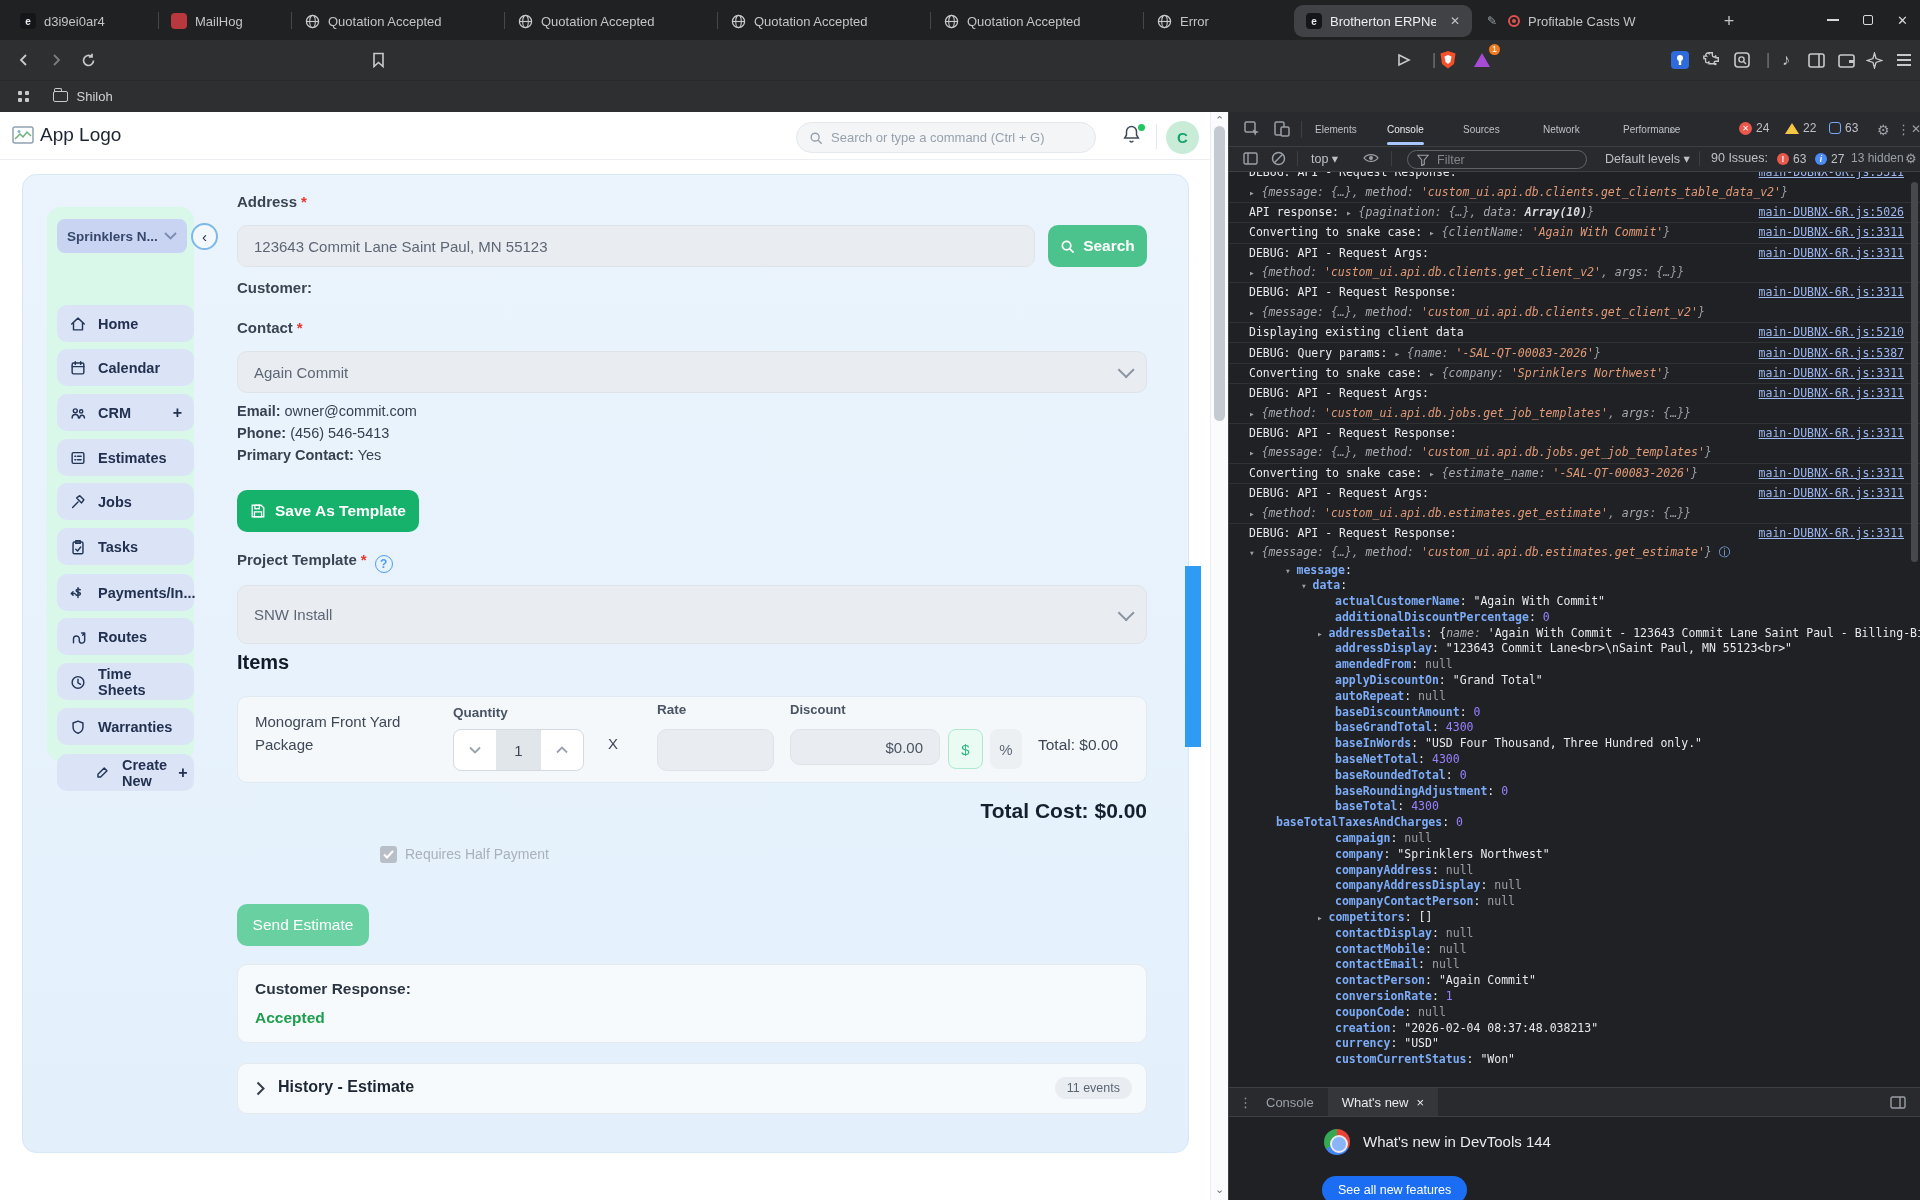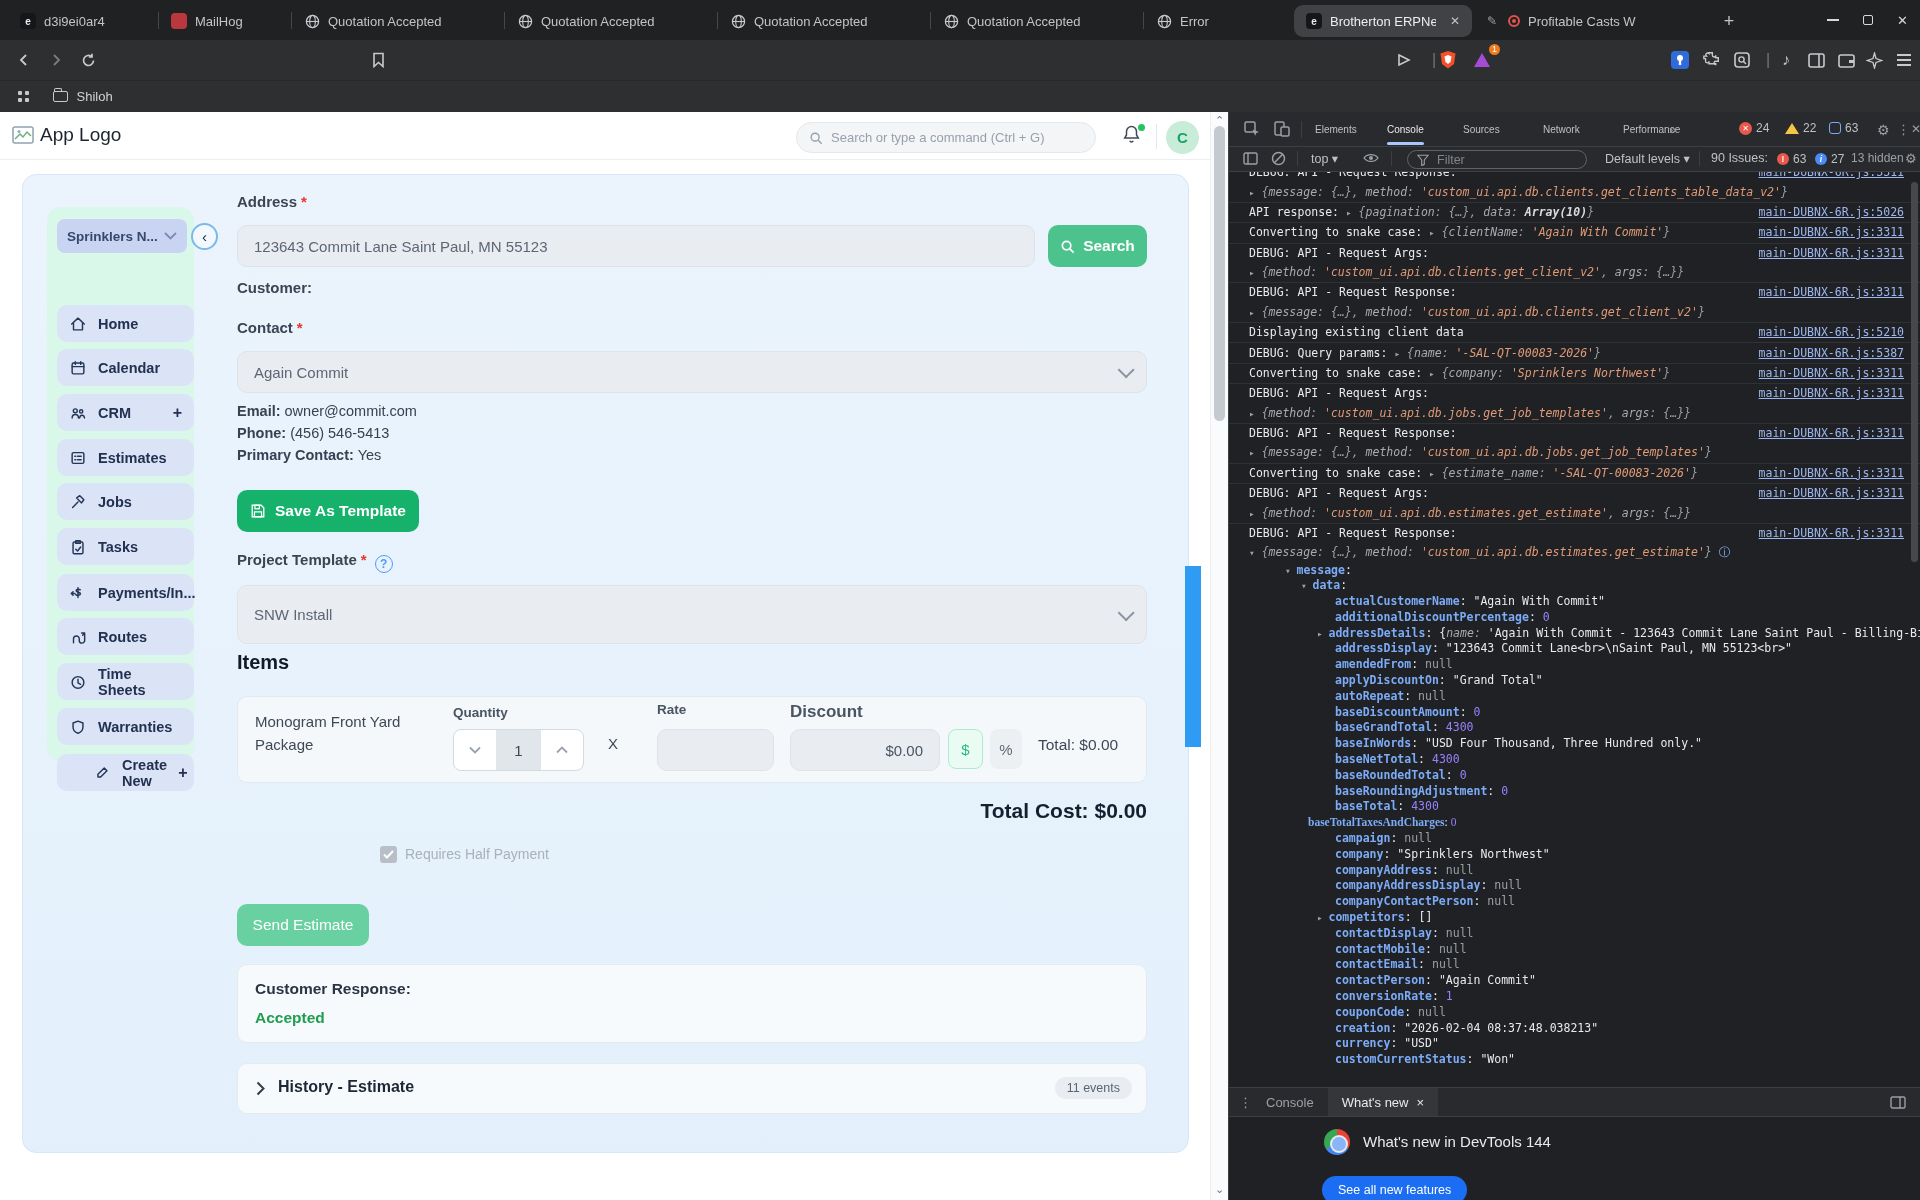--- a/index.html
+++ b/index.html
@@ -521,22 +521,22 @@
             <span class="steppart" style="width:45px; background:#e1e6ea; font-size:15px; color:#3f4856;">1</span>
             <span class="steppart" style="width:43px;">
                 <svg width="12" height="8" viewBox="0 0 12 8">
                   <path d="M1 6.5 L6 1.5 L11 6.5" stroke="#9aa3ad" stroke-width="1.8" fill="none"></path>
                 </svg>
               </span>
           </div>
           <div class="abs" style="left:370px; top:38px; font-size:15px; color:#3f4856;">X</div>
           <div class="abs" style="left:419px; top:5px; font-size:13.5px; font-weight:600; color:#4a5462;">Rate</div>
           <div class="abs ginput" style="left:419px; top:32px; width:117px; height:42px;"></div>
-          <div class="abs" style="left:552px; top:5px; font-size:17px; font-weight:600; color:#4a5462;">Discount</div>
-          <div class="abs ginput" style="left:552px; top:32px; width:150px; height:42px; justify-content:flex-end; color:#4a5462;">
+          <div class="abs" style="left:552px; top:5px; font-size:13px; font-weight:600; color:#4a5462;">Discount</div>
+          <div class="abs ginput" style="left:552px; top:32px; width:150px; height:36px; justify-content:flex-end; color:#4a5462;">
               <span>$0.00</span>
             </div>
           <div class="abs" style="left:710px; top:32px; width:35px; height:40px; background:#e9fbf2; border:1px solid #aeeacf; border-radius:8px; color:#2db981; font-size:15px; display:flex; align-items:center; justify-content:center;">$</div>
           <div class="abs" style="left:752px; top:32px; width:32px; height:40px; background:#edf0f3; border-radius:8px; color:#5f6a77; font-size:15px; display:flex; align-items:center; justify-content:center;">%</div>
           <div class="abs" style="left:800px; top:39px; font-size:15.5px; color:#3f4856;">Total: $0.00</div>
         </div>
 
         <div class="abs" style="right:0; top:624px; font-size:21px; font-weight:bold; color:#15202e;">Total Cost: $0.00</div>
 
         <div class="abs" style="left:143px; top:671px; width:17px; height:17px; background:#b8bfc7; border-radius:3px; display:flex; align-items:center; justify-content:center;">
@@ -683,21 +683,21 @@
         <div class="ctree" style="padding-left: 106px;"><span class="t-key">amendedFrom</span><span class="t-plain">: </span><span class="t-nul">null</span></div>
         <div class="ctree" style="padding-left: 106px;"><span class="t-key">applyDiscountOn</span><span class="t-plain">: </span><span class="t-str">"Grand Total"</span></div>
         <div class="ctree" style="padding-left: 106px;"><span class="t-key">autoRepeat</span><span class="t-plain">: </span><span class="t-nul">null</span></div>
         <div class="ctree" style="padding-left: 106px;"><span class="t-key">baseDiscountAmount</span><span class="t-plain">: </span><span class="t-num">0</span></div>
         <div class="ctree" style="padding-left: 106px;"><span class="t-key">baseGrandTotal</span><span class="t-plain">: </span><span class="t-num">4300</span></div>
         <div class="ctree" style="padding-left: 106px;"><span class="t-key">baseInWords</span><span class="t-plain">: </span><span class="t-str">"USD Four Thousand, Three Hundred only."</span></div>
         <div class="ctree" style="padding-left: 106px;"><span class="t-key">baseNetTotal</span><span class="t-plain">: </span><span class="t-num">4300</span></div>
         <div class="ctree" style="padding-left: 106px;"><span class="t-key">baseRoundedTotal</span><span class="t-plain">: </span><span class="t-num">0</span></div>
         <div class="ctree" style="padding-left: 106px;"><span class="t-key">baseRoundingAdjustment</span><span class="t-plain">: </span><span class="t-num">0</span></div>
         <div class="ctree" style="padding-left: 106px;"><span class="t-key">baseTotal</span><span class="t-plain">: </span><span class="t-num">4300</span></div>
-        <div class="ctree" style="padding-left: 79px; font-family: Liberation Serif, serif;"><span class="t-key">baseTotalTaxesAndCharges</span><span class="t-plain">: </span><span class="t-num">0</span></div>
+        <div class="ctree" style="padding-left: 47px;"><span class="t-key">baseTotalTaxesAndCharges</span><span class="t-plain">: </span><span class="t-num">0</span></div>
         <div class="ctree" style="padding-left: 106px;"><span class="t-key">campaign</span><span class="t-plain">: </span><span class="t-nul">null</span></div>
         <div class="ctree" style="padding-left: 106px;"><span class="t-key">company</span><span class="t-plain">: </span><span class="t-str">"Sprinklers Northwest"</span></div>
         <div class="ctree" style="padding-left: 106px;"><span class="t-key">companyAddress</span><span class="t-plain">: </span><span class="t-nul">null</span></div>
         <div class="ctree" style="padding-left: 106px;"><span class="t-key">companyAddressDisplay</span><span class="t-plain">: </span><span class="t-nul">null</span></div>
         <div class="ctree" style="padding-left: 106px;"><span class="t-key">companyContactPerson</span><span class="t-plain">: </span><span class="t-nul">null</span></div>
         <div class="ctree" style="padding-left: 88px;"><span class="t-caret">▸ </span><span class="t-key">competitors</span><span class="t-plain">: </span><span class="t-str">[]</span></div>
         <div class="ctree" style="padding-left: 106px;"><span class="t-key">contactDisplay</span><span class="t-plain">: </span><span class="t-nul">null</span></div>
         <div class="ctree" style="padding-left: 106px;"><span class="t-key">contactMobile</span><span class="t-plain">: </span><span class="t-nul">null</span></div>
         <div class="ctree" style="padding-left: 106px;"><span class="t-key">contactEmail</span><span class="t-plain">: </span><span class="t-nul">null</span></div>
         <div class="ctree" style="padding-left: 106px;"><span class="t-key">contactPerson</span><span class="t-plain">: </span><span class="t-str">"Again Commit"</span></div>

